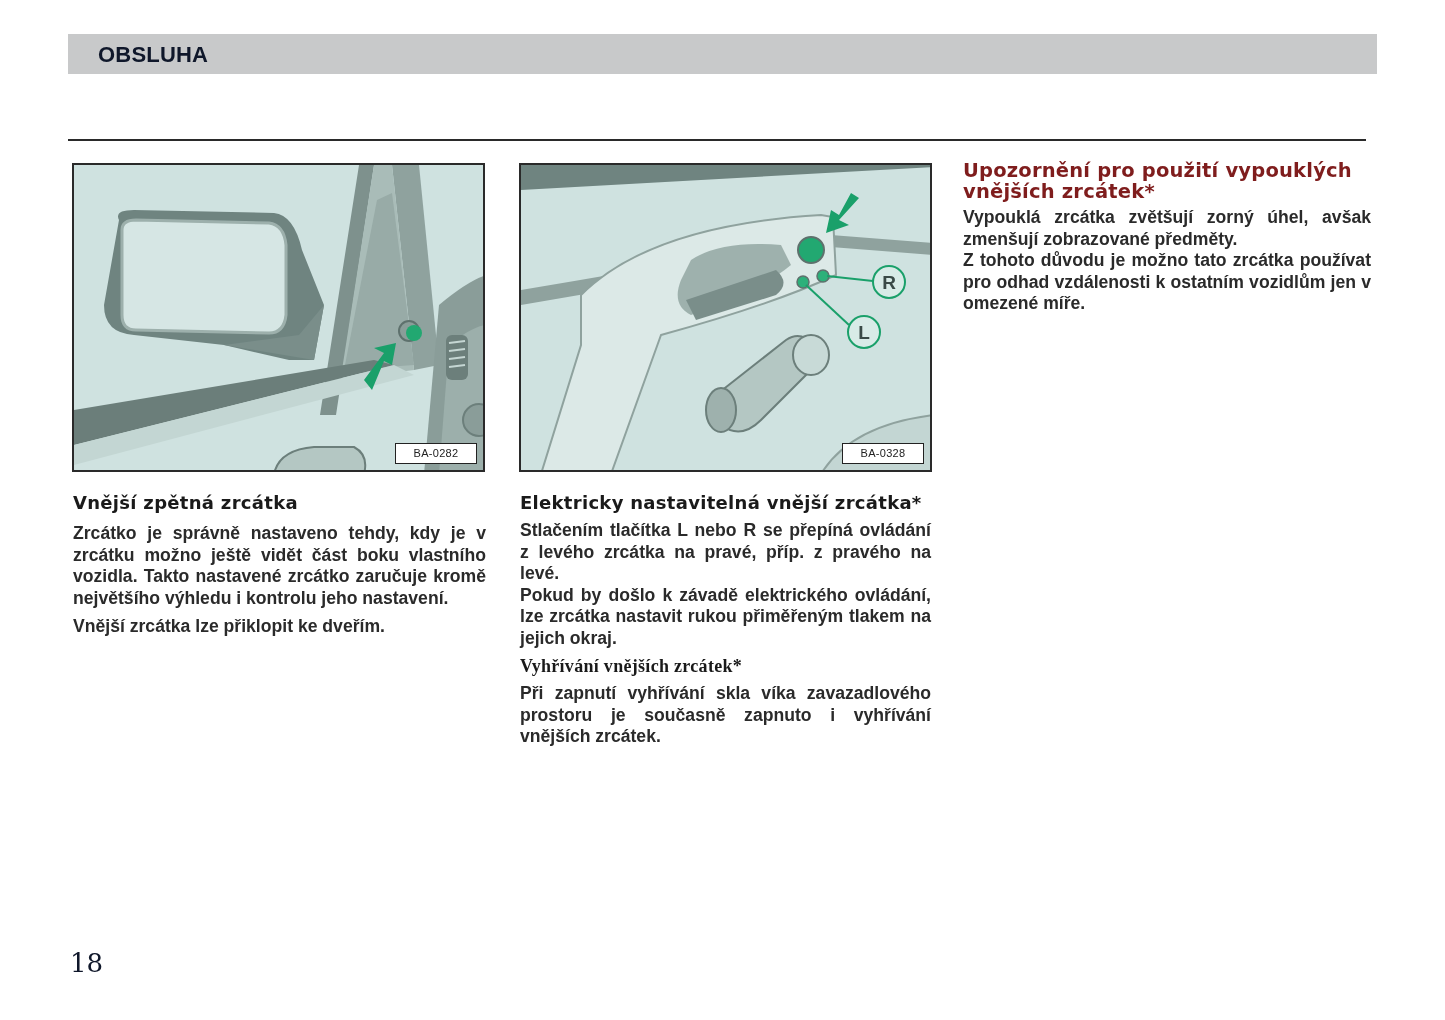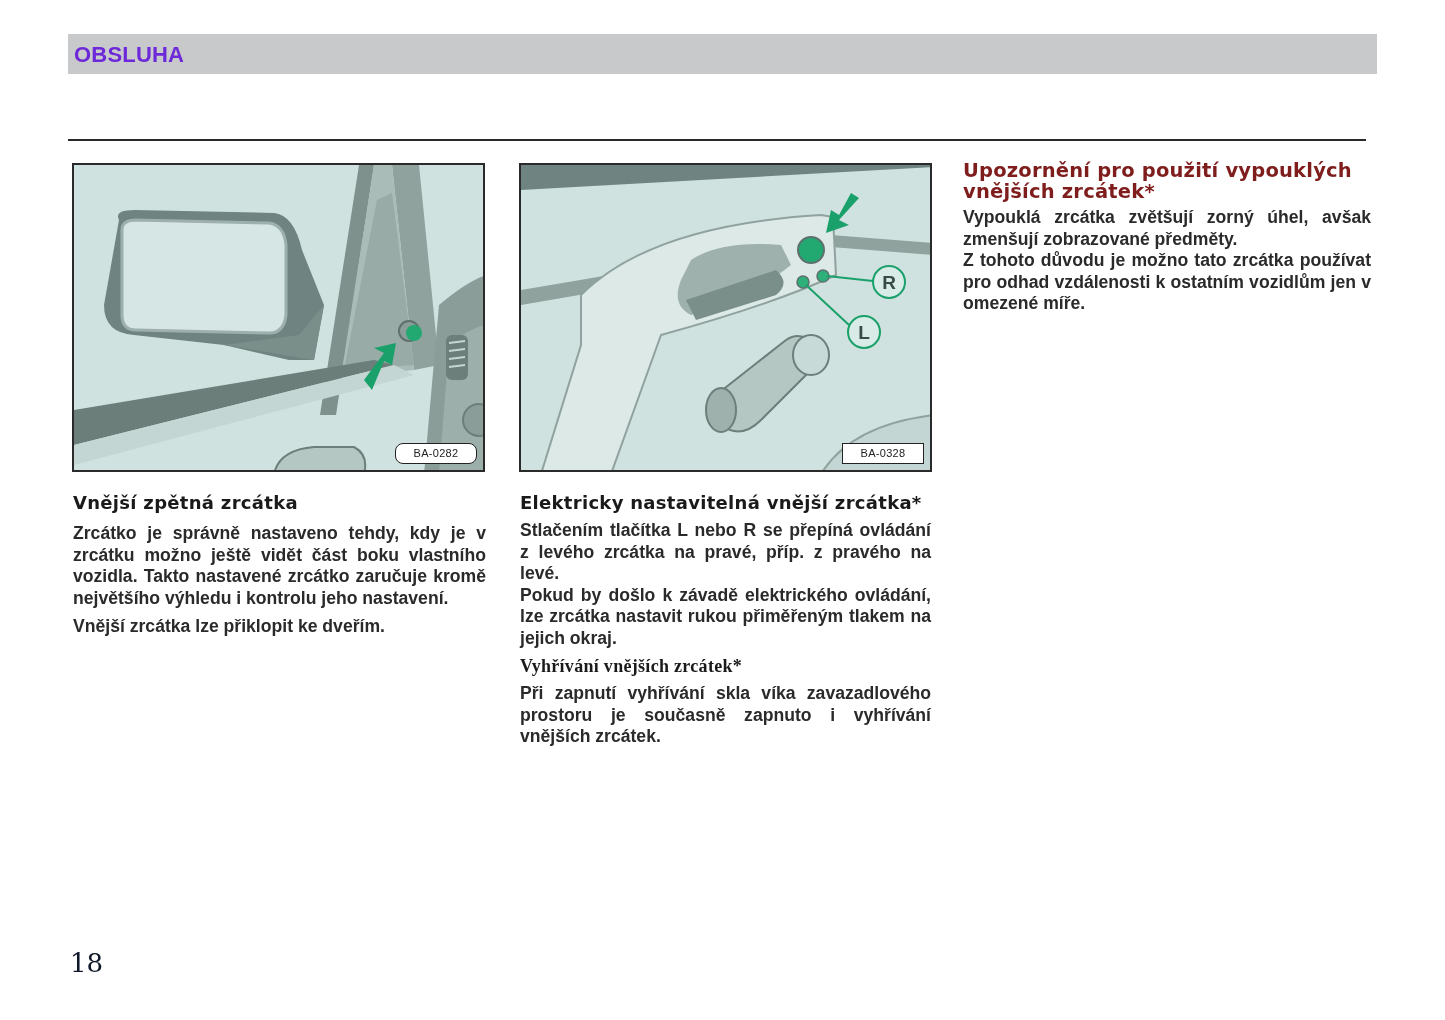--- a/index.html
+++ b/index.html
@@ -1,21 +1,21 @@
 <!DOCTYPE html>
 <html><head>
 <meta charset="utf-8">
 <style>
   html, body { margin:0; padding:0; background:#ffffff; }
   body { width:1445px; height:1020px; position:relative; overflow:hidden;
          font-family:"Liberation Sans", sans-serif; color:#1e1e1e; }
   .header-bar { position:absolute; left:68px; top:34px; width:1309px; height:40px;
                 background:#c8c9ca; }
-  .header-title { position:absolute; left:6px; top:8px; font-weight:bold; font-size:22px;
-                  letter-spacing:0.2px; color:#6d28d9; }
+  .header-title { position:absolute; left:30px; top:8px; font-weight:bold; font-size:22px;
+                  letter-spacing:0.2px; color:#0f172a; }
   .rule { position:absolute; left:68px; top:139px; width:1298px; height:2px; background:#2a2a2a; }
 
   .figure { position:absolute; top:163px; border:2px solid #2a2a2a; background:#cfe2e0;
             overflow:hidden; box-sizing:border-box; }
   .figure svg { position:absolute; left:0; top:0; }
   .fig-code { position:absolute; background:#ffffff; border:1.5px solid #222;
               font-size:11px; text-align:center; line-height:18px; color:#222;
               letter-spacing:0.3px; }
 
   .col { position:absolute; }
@@ -63,21 +63,21 @@
     <polygon points="0,245 300,195 320,200 0,280" fill="#6b7e7a"></polygon>
     <polygon points="0,280 320,200 340,210 0,300" fill="#c3d6d3"></polygon>
 
     <circle cx="335" cy="166" r="10" fill="#8a9d99" stroke="#5e716d" stroke-width="2"></circle>
     <circle cx="340" cy="168" r="8" fill="#22a871"></circle>
 
     <polygon points="290,215 310,188 300,183 322,178 318,200 310,196 298,225" fill="#1aa06a"></polygon>
 
     <path d="M200,309 Q205,285 240,282 L280,282 Q295,290 290,309 Z" fill="#b4c7c3" stroke="#6c7f7b" stroke-width="2"></path>
   </svg>
-  <div class="fig-code" style="right:6px; bottom:6px; width:80px; height:19px;border-radius:8px;">BA-0282</div>
+  <div class="fig-code" style="right:6px; bottom:6px; width:80px; height:19px;">BA-0282</div>
 </div>
 
 <div class="figure" style="left:519px; width:413px; height:309px;">
   <svg width="413" height="309" viewBox="0 0 413 309">
     <rect width="413" height="309" fill="#cfe2e0"></rect>
     <polygon points="0,0 413,0 413,2 0,25" fill="#6f8480"></polygon>
 
     <path d="M0,125 Q150,100 310,70 L413,78 L413,90 L310,82 Q150,115 0,140 Z" fill="#8fa29e"></path>
 
     <path d="M60,130 Q130,60 300,50 L312,52 L315,110 Q250,140 140,170 L90,309 L20,309 L60,180 Z" fill="#dce9e7" stroke="#8fa29e" stroke-width="2"></path>

